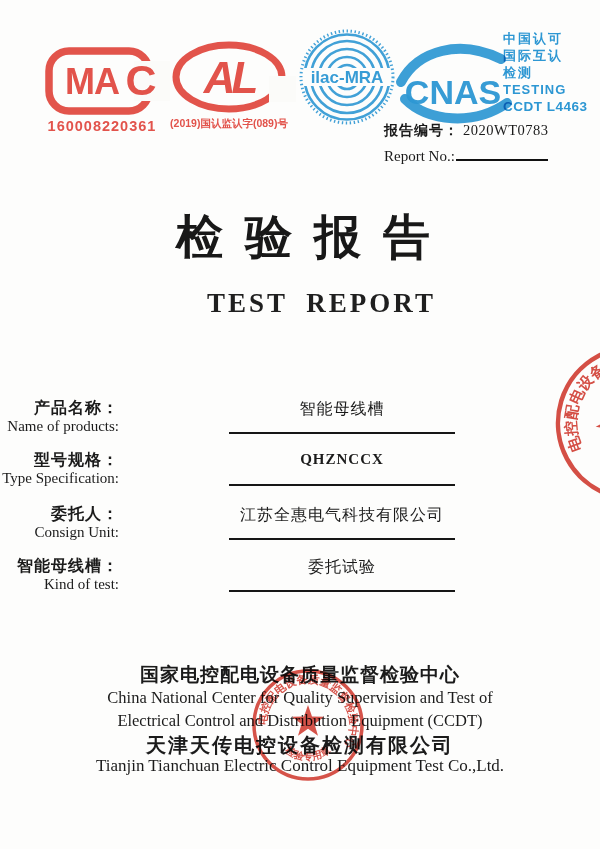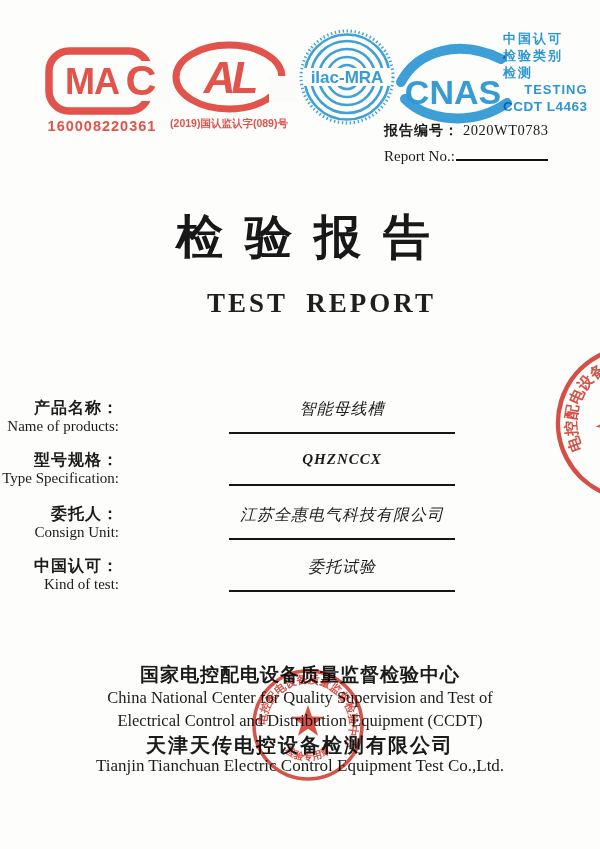--- a/index.html
+++ b/index.html
@@ -13,21 +13,21 @@
   .stamp{mix-blend-mode:multiply;}
   
   .cma{left:40px;top:44px;}
   .al{left:166px;top:40px;}
   .ilac{left:297px;top:27px;}
   .cnas{left:396px;top:42px;}
   .cnas-text{
     left:503px;top:30px;color:#2d98d6;font-weight:bold;
     font-size:13px;line-height:17px;letter-spacing:2px;white-space:nowrap;
   }
-  .cnas-text .en{letter-spacing:1px;text-align:right;}
+  .cnas-text .en{letter-spacing:1px;}
   .cnas-text .code{font-size:13.5px;letter-spacing:.5px;}
   
   .repno{left:384px;top:122px;font-size:14px;white-space:nowrap;}
   .repno .zh{font-weight:bold;letter-spacing:1px;}
   .repno .val{font-family:"Liberation Serif",serif;font-size:14.5px;margin-left:4px;letter-spacing:.5px;}
   .repno .en{font-family:Liberation Serif, serif;font-size:15px;margin-top:8px;}
   .repno .uline{display:inline-block;width:92px;border-bottom:2px solid #111;height:11px;margin-left:1px;}
   
   .title-zh{
     left:0;right:0;top:206px;text-align:center;font-size:47px;font-weight:bold;
@@ -36,21 +36,21 @@
   .title-en{
     left:0;right:0;top:288px;text-align:center;
     font-family:"Liberation Serif",serif;font-size:27px;font-weight:bold;
     letter-spacing:3px;word-spacing:9px;padding-left:3px;color:#1f1f1f;margin-left:40px;
   }
   
   .field{position:absolute;left:12px;width:492px;height:58px;}
   .f-zh{position:absolute;right:385px;top:0;font-size:16px;font-weight:bold;white-space:nowrap;letter-spacing:1px;}
   .f-en{position:absolute;right:385px;top:20px;font-family:"Liberation Serif",serif;font-size:15px;white-space:nowrap;}
   .f-val{position:absolute;left:217px;width:226px;top:1px;text-align:center;
-         font-family:"Liberation Serif",serif;font-size:16px;letter-spacing:1px;font-style:italic;}
+         font-family:"Liberation Serif",serif;font-size:16px;letter-spacing:1px;}
   .f-line{position:absolute;left:217px;width:226px;top:34px;border-top:2px solid #161616;}
   
   .foot{left:0;right:0;text-align:center;white-space:nowrap;}
   .foot.zh1{top:662px;font-size:19px;font-weight:bold;letter-spacing:1px;}
   .foot.en1{top:688px;font-family:"Liberation Serif",serif;font-size:16.5px;}
   .foot.en2{top:711px;font-family:"Liberation Serif",serif;font-size:16.5px;}
   .foot.zh2{top:732px;font-size:20px;font-weight:bold;letter-spacing:2px;}
   .foot.en3{top:756px;font-family:"Liberation Serif",serif;font-size:17px;}
   
   .seal-footer{left:248px;top:665px;opacity:.88;}
@@ -116,21 +116,21 @@
       <g fill="none" stroke="#2d98d6" stroke-width="10" stroke-linecap="round" opacity="0.92">
         <path d="M 5 40 C 22 8, 64 -3, 105 17"></path>
         <path d="M 9 57 C 32 80, 78 84, 111 61"></path>
       </g>
       <text x="57" y="62" text-anchor="middle" font-size="34" font-weight="bold" fill="#2d98d6" opacity="0.95">CNAS</text>
     </svg>
   </div>
 
   <div class="abs stamp cnas-text">
     <div>中国认可</div>
-    <div>检验类别</div>
+    <div>国际互认</div>
     <div>检测</div>
     <div class="en">TESTING</div>
     <div class="en code">CCDT L4463</div>
   </div>
 
   <div class="abs repno">
     <div>
       <span class="zh">报告编号：</span><span class="val">2020WT0783</span>
     </div>
     <div class="en">
@@ -153,21 +153,21 @@
     <div class="f-val" style="font-weight:bold;font-size:15px">QHZNCCX</div>
     <div class="f-line"></div>
   </div>
   <div class="field" style="top:504px">
     <div class="f-zh">委托人：</div>
     <div class="f-en">Consign Unit:</div>
     <div class="f-val">江苏全惠电气科技有限公司</div>
     <div class="f-line"></div>
   </div>
   <div class="field" style="top:556px">
-    <div class="f-zh">中国认可：</div>
+    <div class="f-zh">智能母线槽：</div>
     <div class="f-en">Kind of test:</div>
     <div class="f-val">委托试验</div>
     <div class="f-line"></div>
   </div>
 
   <div class="abs foot zh1">国家电控配电设备质量监督检验中心</div>
   <div class="abs foot en1">China National Center for Quality Supervision and Test of</div>
   <div class="abs foot en2">Electrical Control and Distribution Equipment (CCDT)</div>
   <div class="abs foot zh2">天津天传电控设备检测有限公司</div>
   <div class="abs foot en3">Tianjin Tianchuan Electric Control Equipment Test Co.,Ltd.</div>

